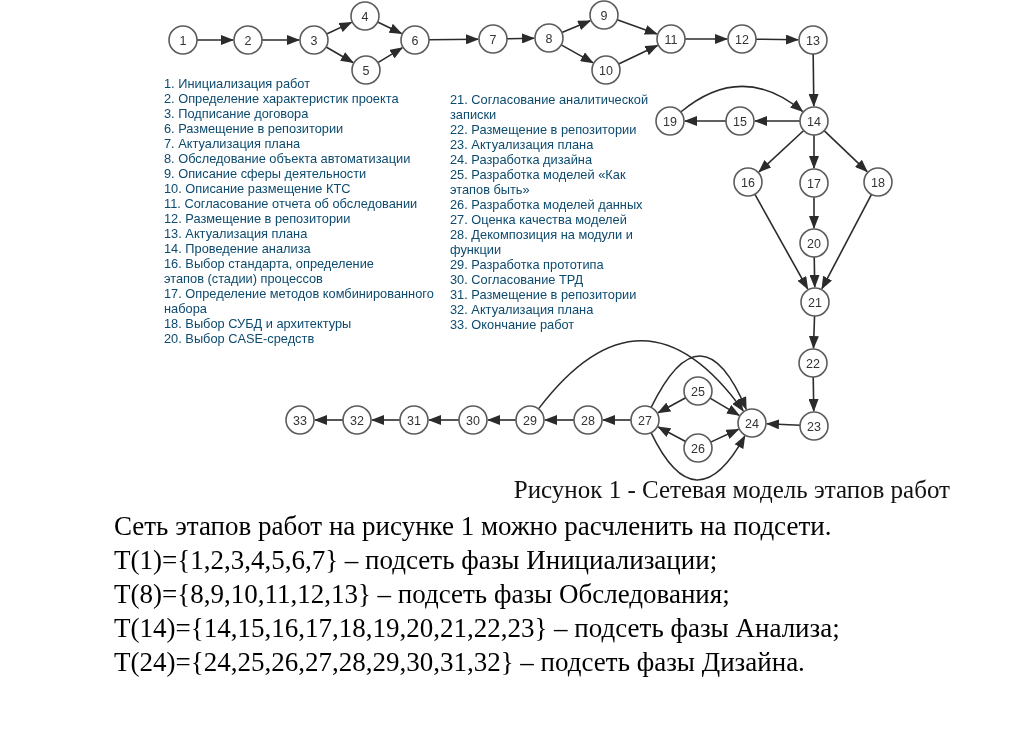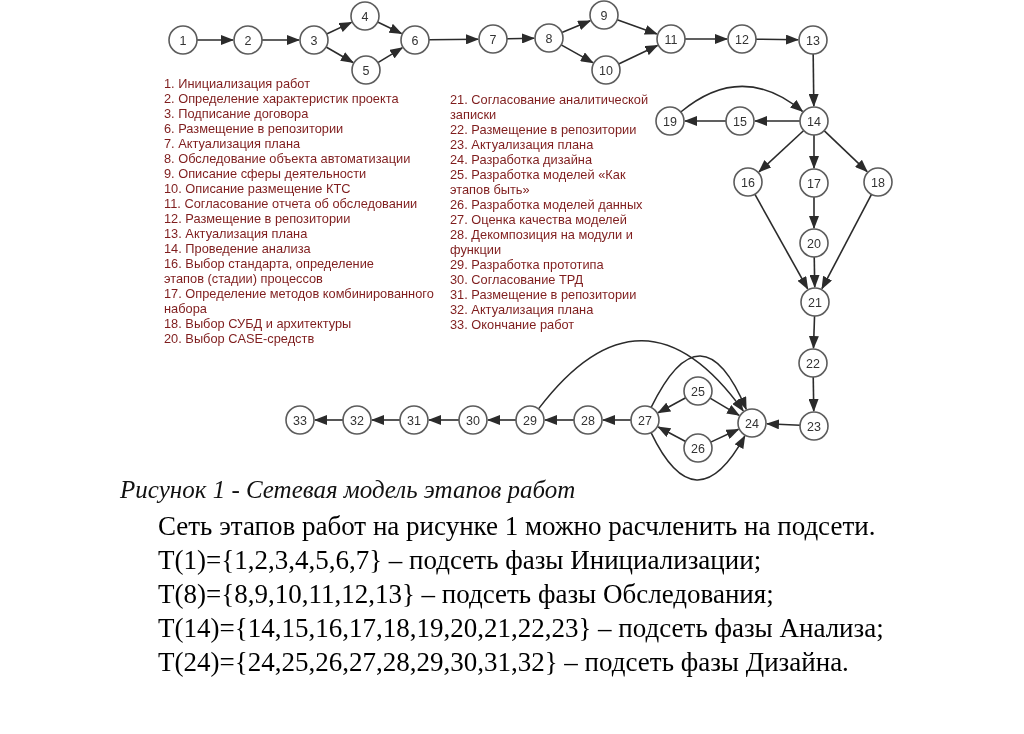--- a/index.html
+++ b/index.html
@@ -1,25 +1,25 @@
 <!DOCTYPE html>
 <html><head>
 <meta charset="utf-8">
 <style>
   html,body{margin:0;padding:0;background:#fff;}
   .page{position:relative;width:1024px;height:734px;background:#ffffff;overflow:hidden;
         font-family:"Liberation Sans",sans-serif;}
   #diagram{position:absolute;left:0;top:0;}
-  .legend{position:absolute;color:#7f1d1d;font-size:12.8px;line-height:15px;white-space:nowrap;}
+  .legend{position:absolute;color:#0c4a6e;font-size:12.8px;line-height:15px;white-space:nowrap;}
   .legend-left{left:164px;top:76px;}
   .legend-right{left:450px;top:92px;}
-  .caption{position:absolute;left:120px;top:476px;width:830px;text-align:left;
-           font-family:"Liberation Serif",serif;font-style:italic;font-size:25px;color:#111;}
+  .caption{position:absolute;left:120px;top:476px;width:830px;text-align:right;
+           font-family:"Liberation Serif",serif;font-size:25px;color:#111;}
   .bodytext{position:absolute;left:114px;top:509px;font-family:"Liberation Serif",serif;
-            font-size:27px;line-height:34px;color:#000;white-space:nowrap;margin-left:44px;}
+            font-size:27px;line-height:34px;color:#000;white-space:nowrap;}
 </style>
 </head>
 <body>
 
 <div class="page">
   <svg id="diagram" width="1024" height="500">
       <defs>
         <marker id="arr" markerUnits="userSpaceOnUse" markerWidth="13" markerHeight="10" refX="12" refY="5" orient="auto">
           <path d="M0,0 L13,5 L0,10 Z" fill="#2b2b2b"></path>
         </marker>

